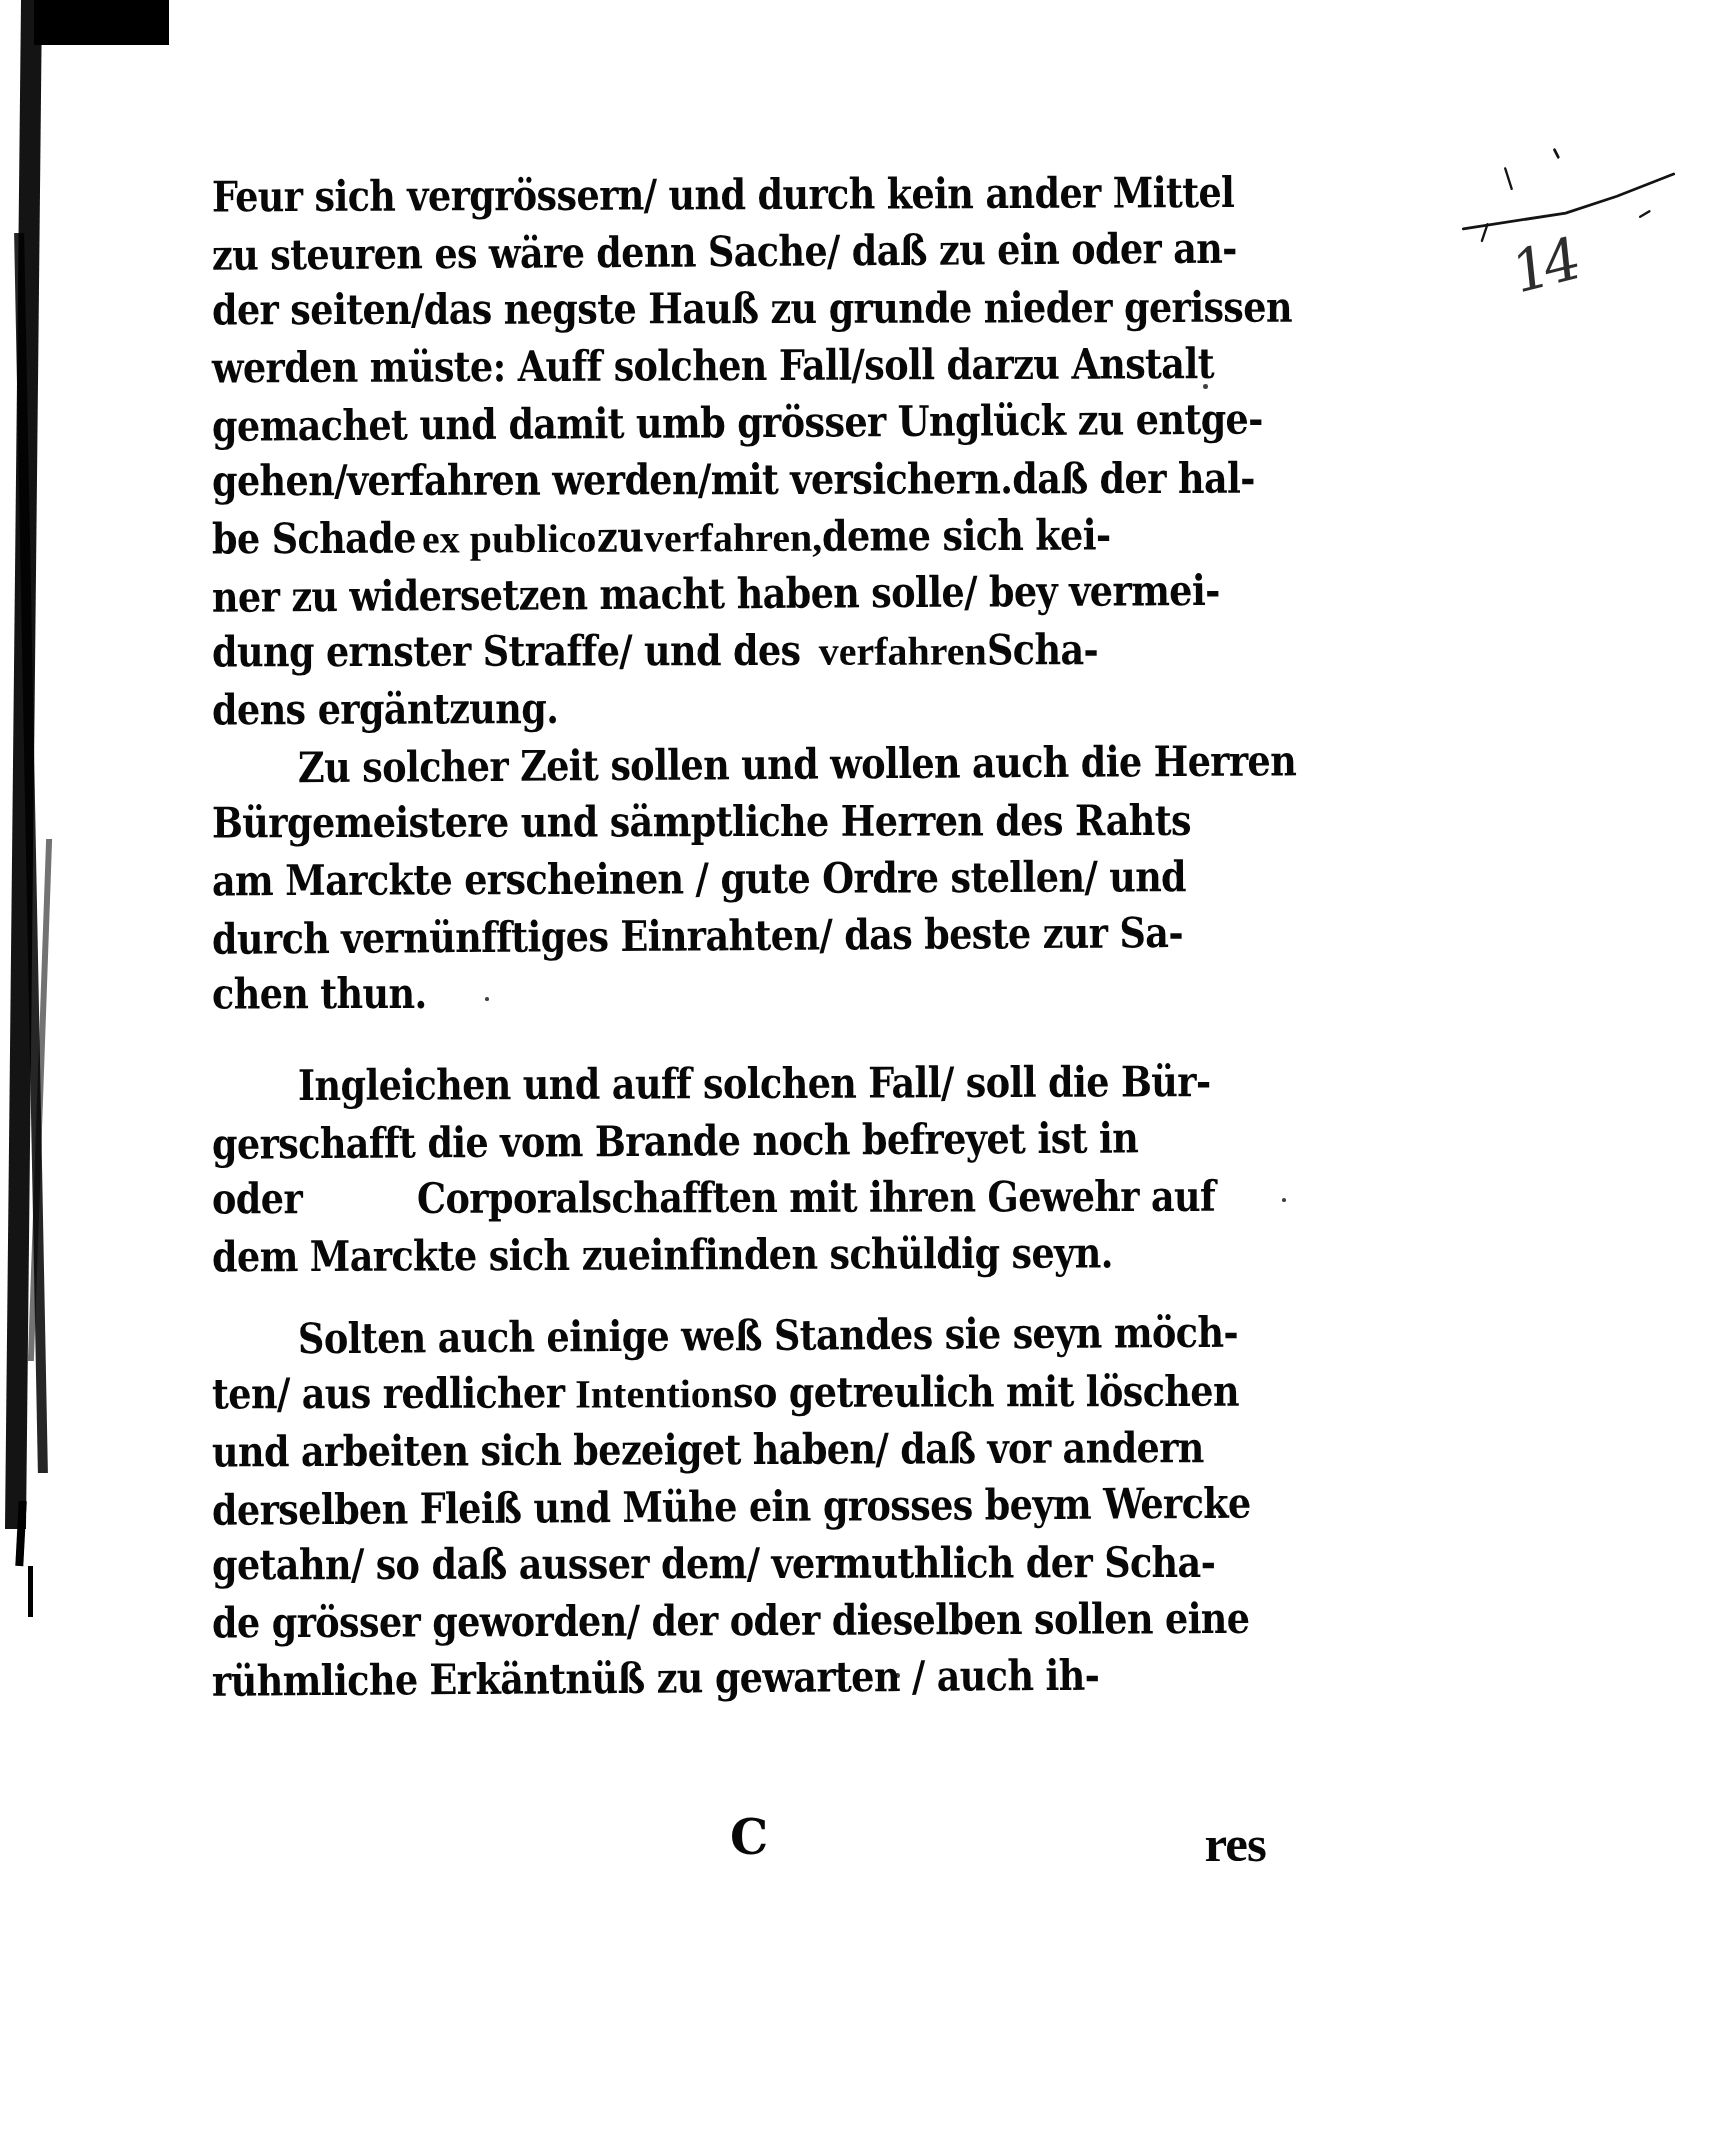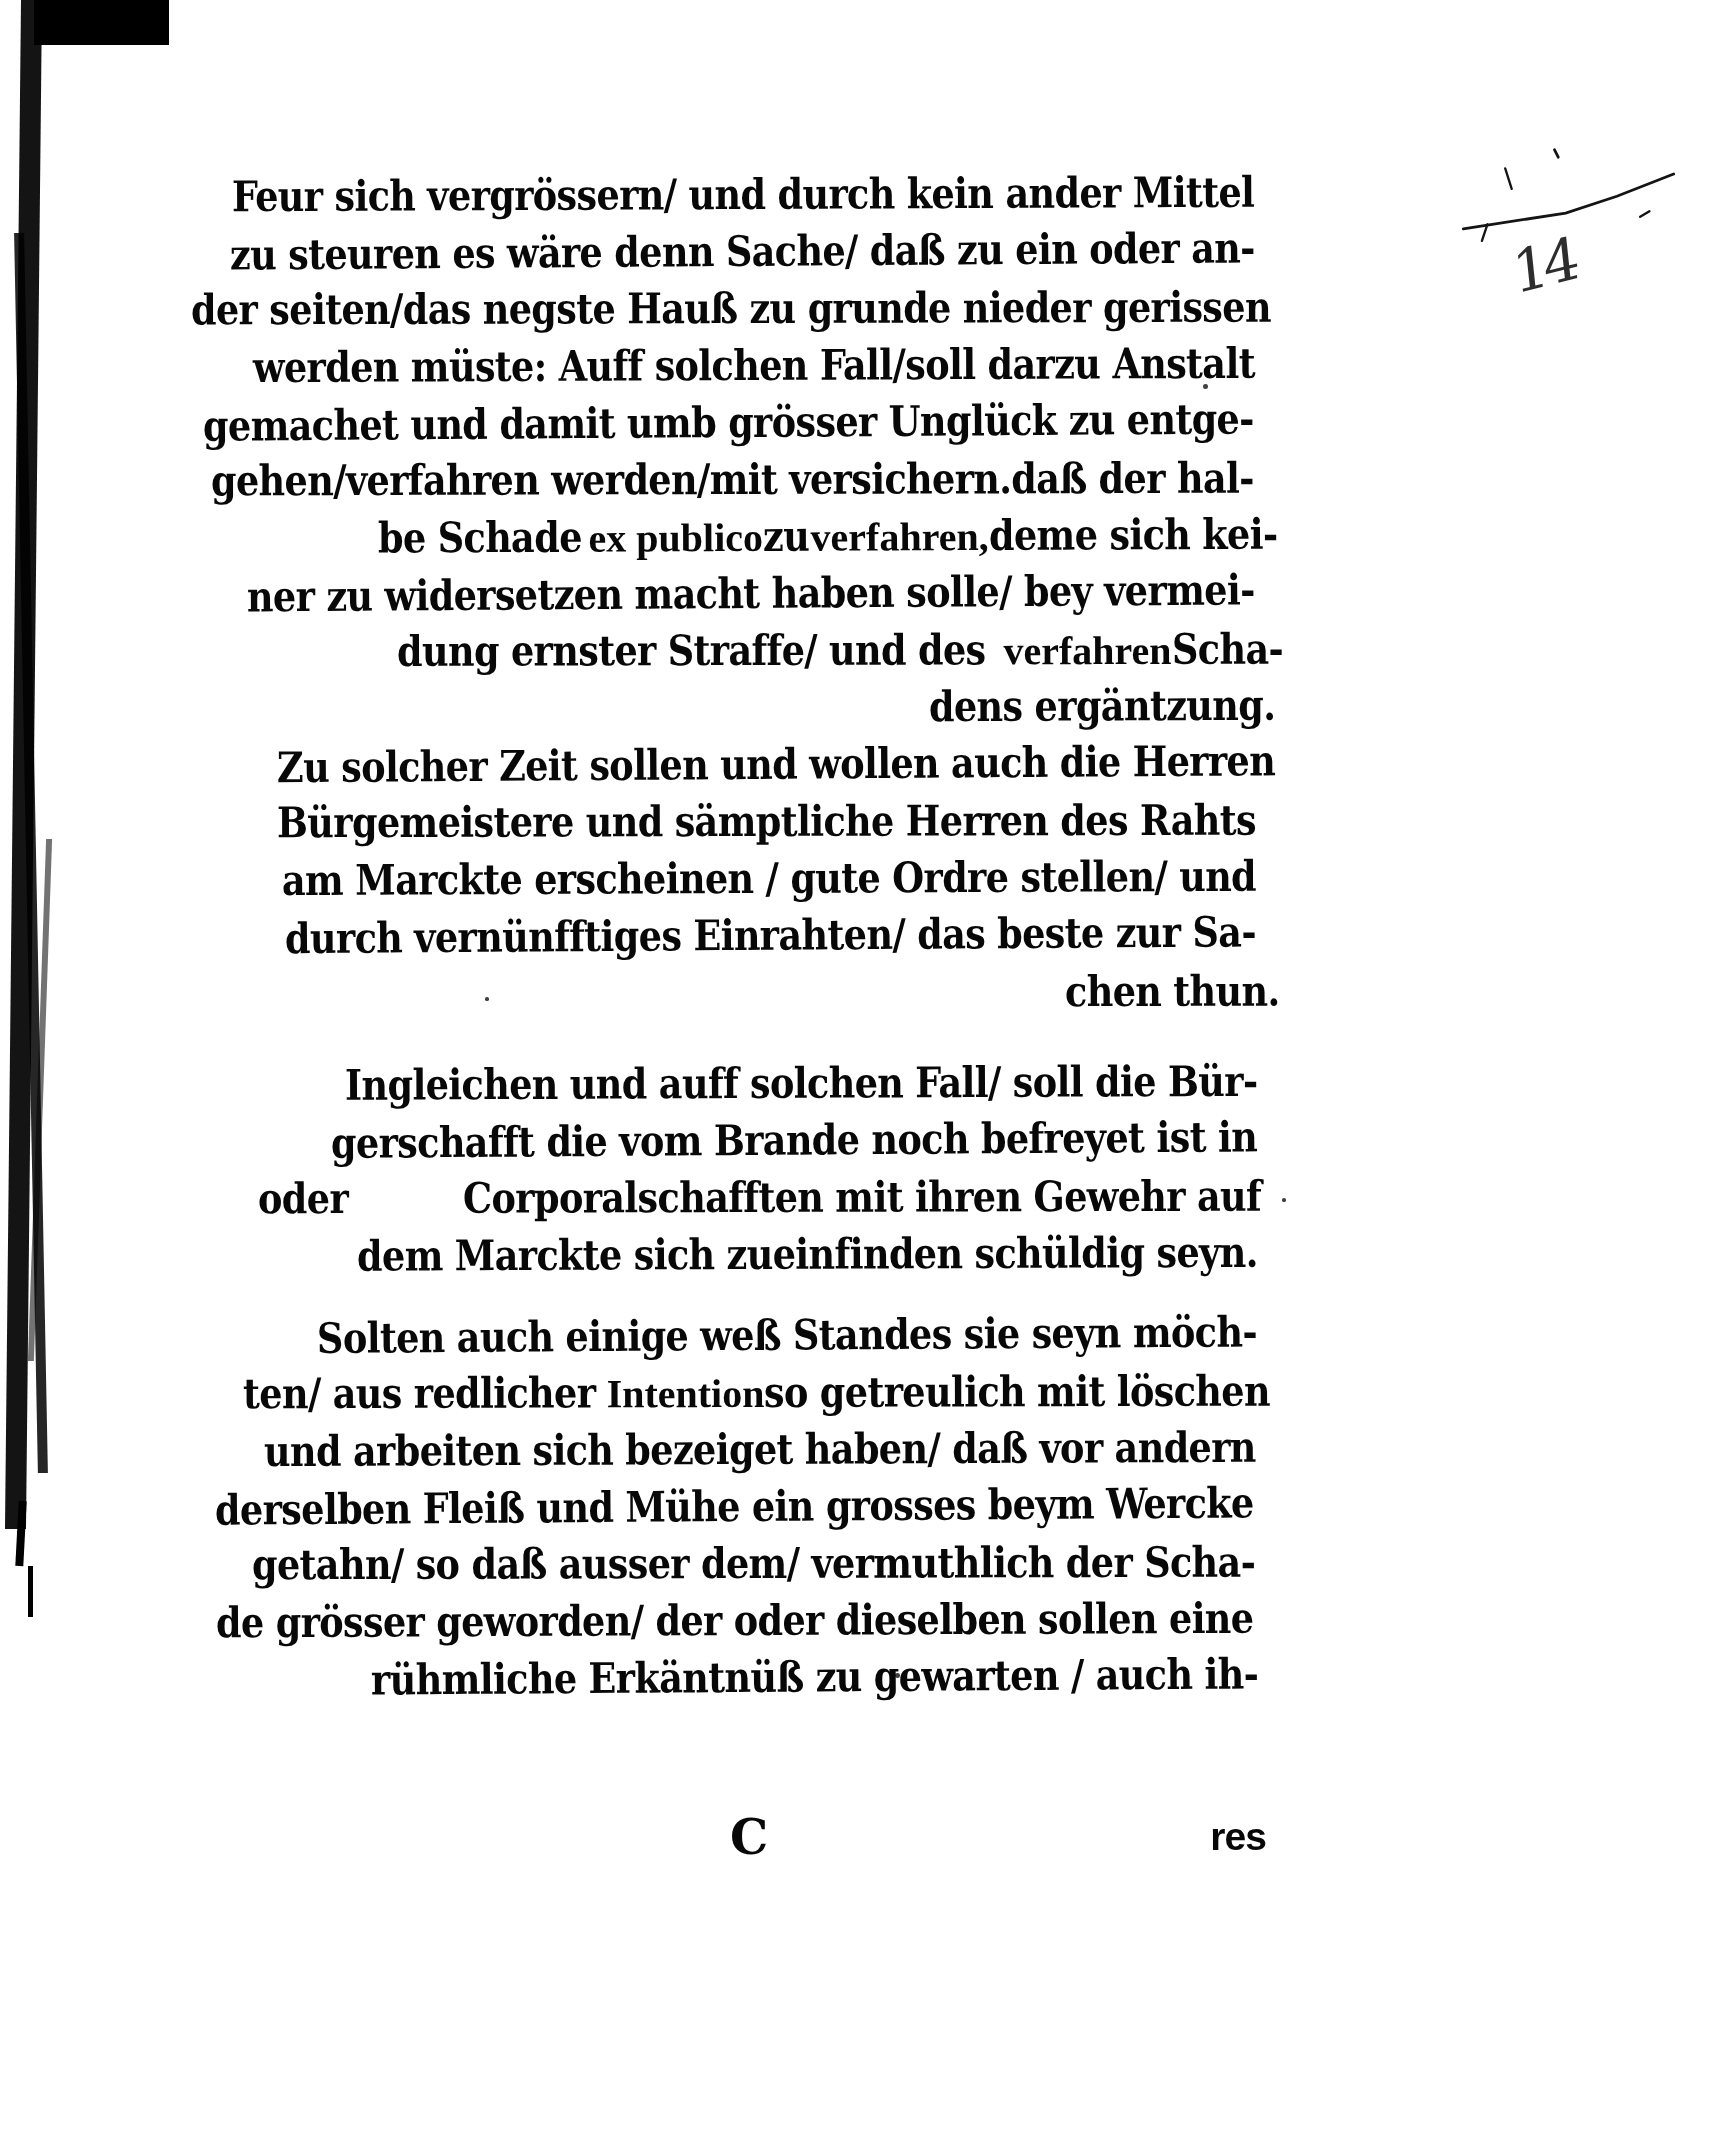--- a/index.html
+++ b/index.html
@@ -53,24 +53,23 @@
     background: #000;
   }
   .scan-edge-nub {
     position: absolute;
     background: #000;
   }
 
   
   .textblock {
     position: absolute;
-    left: 191px;
+    left: 212px;
     top: 170px;
     width: 1095px;
-    text-align: right;
   }
   .line {
     position: relative;
     height: 57px;
     white-space: nowrap;
     color: #080808;
   }
 
   
   .fr {
@@ -113,23 +112,23 @@
     top: 0;
     font-family: "DejaVu Serif", serif;
     font-weight: 700;
     font-size: 48px;
     color: #080808;
   }
   .catchword {
     position: absolute;
     right: 28px;
     top: 5.6px;
-    font-family: Liberation Sans, sans-serif;
-    font-weight: 700;
-    font-size: 39px;
+    font-family: Liberation Serif, serif;
+    font-weight: 700;
+    font-size: 51px;
     color: #080808;
     letter-spacing: -0.9px;
   }
 
   
   .annotation {
     position: absolute;
     left: 1454px;
     top: 131px;
     width: 242px;

